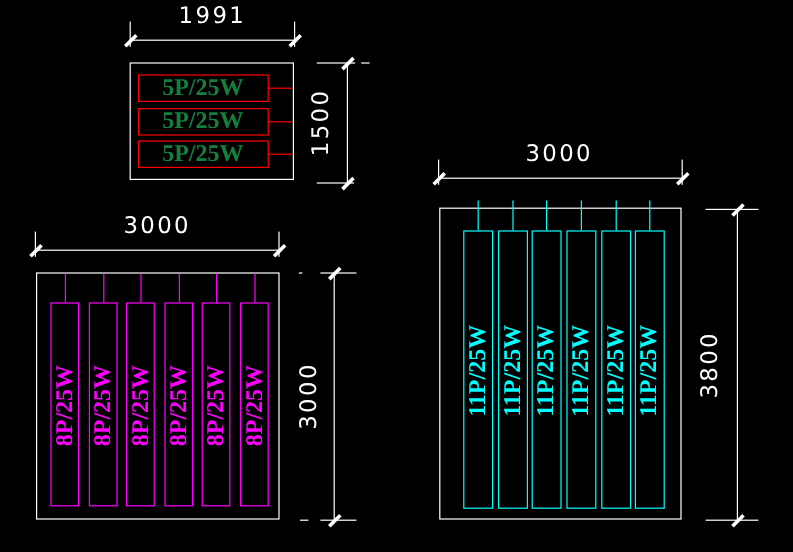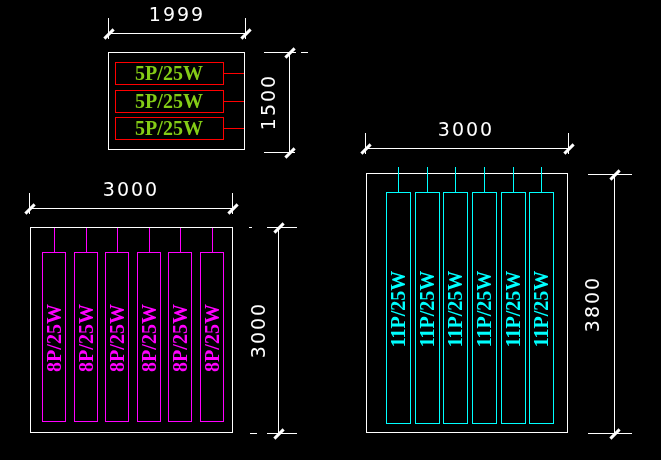--- a/index.html
+++ b/index.html
@@ -23,21 +23,21 @@
   
   .dt{position:absolute;color:#fff;font-family:"DejaVu Sans",sans-serif;
       font-size:19px;font-weight:400;letter-spacing:2px;line-height:1;
       white-space:nowrap;transform:translate(-50%,-50%);}
   .dt.v{transform:translate(-50%,-50%) rotate(-90deg);}
   
   .ul{position:absolute;font-family:"Liberation Serif","DejaVu Serif",serif;
       font-weight:700;font-size:20px;line-height:1;white-space:nowrap;
       transform:translate(-50%,-50%);}
   .ul.v{transform:translate(-50%,-50%) rotate(-90deg);}
-  .ul.red{color:#84cc16;text-align:right;} .ul.mag{color:#ff00ff;} .ul.cyn{color:#00ffff;}
+  .ul.red{color:#15803d;text-align:right;} .ul.mag{color:#ff00ff;} .ul.cyn{color:#00ffff;}
 </style>
 </head>
 <body>
 
 <div class="canvas">
 
   <div class="layer">
 
     <div class="box" style="left:108px;top:52px;width:137px;height:98px;"></div>
 
@@ -51,21 +51,21 @@
 
     <div class="ul red" style="left:169px;top:73px;">5P/25W</div>
     <div class="ul red" style="left:169px;top:101px;">5P/25W</div>
     <div class="ul red" style="left:169px;top:128px;">5P/25W</div>
 
     <div class="vl" style="left:108px;top:18px;height:21px;"></div>
     <div class="vl" style="left:245px;top:18px;height:21px;"></div>
     <div class="hl" style="left:108px;top:33px;width:138px;"></div>
     <div class="tick" style="left:108.5px;top:33.5px;"></div>
     <div class="tick" style="left:245.5px;top:33.5px;"></div>
-    <div class="dt" style="left:177px;top:14px;">1999</div>
+    <div class="dt" style="left:177px;top:14px;">1991</div>
 
     <div class="hl" style="left:264px;top:52px;width:32px;"></div>
     <div class="hl" style="left:301px;top:52px;width:7px;"></div>
     <div class="hl" style="left:264px;top:152px;width:31px;"></div>
     <div class="vl" style="left:289px;top:52px;height:101px;"></div>
     <div class="tick" style="left:289.5px;top:52.5px;"></div>
     <div class="tick" style="left:289.5px;top:152.5px;"></div>
     <div class="dt v" style="left:268px;top:102px;">1500</div>
   </div>
 

